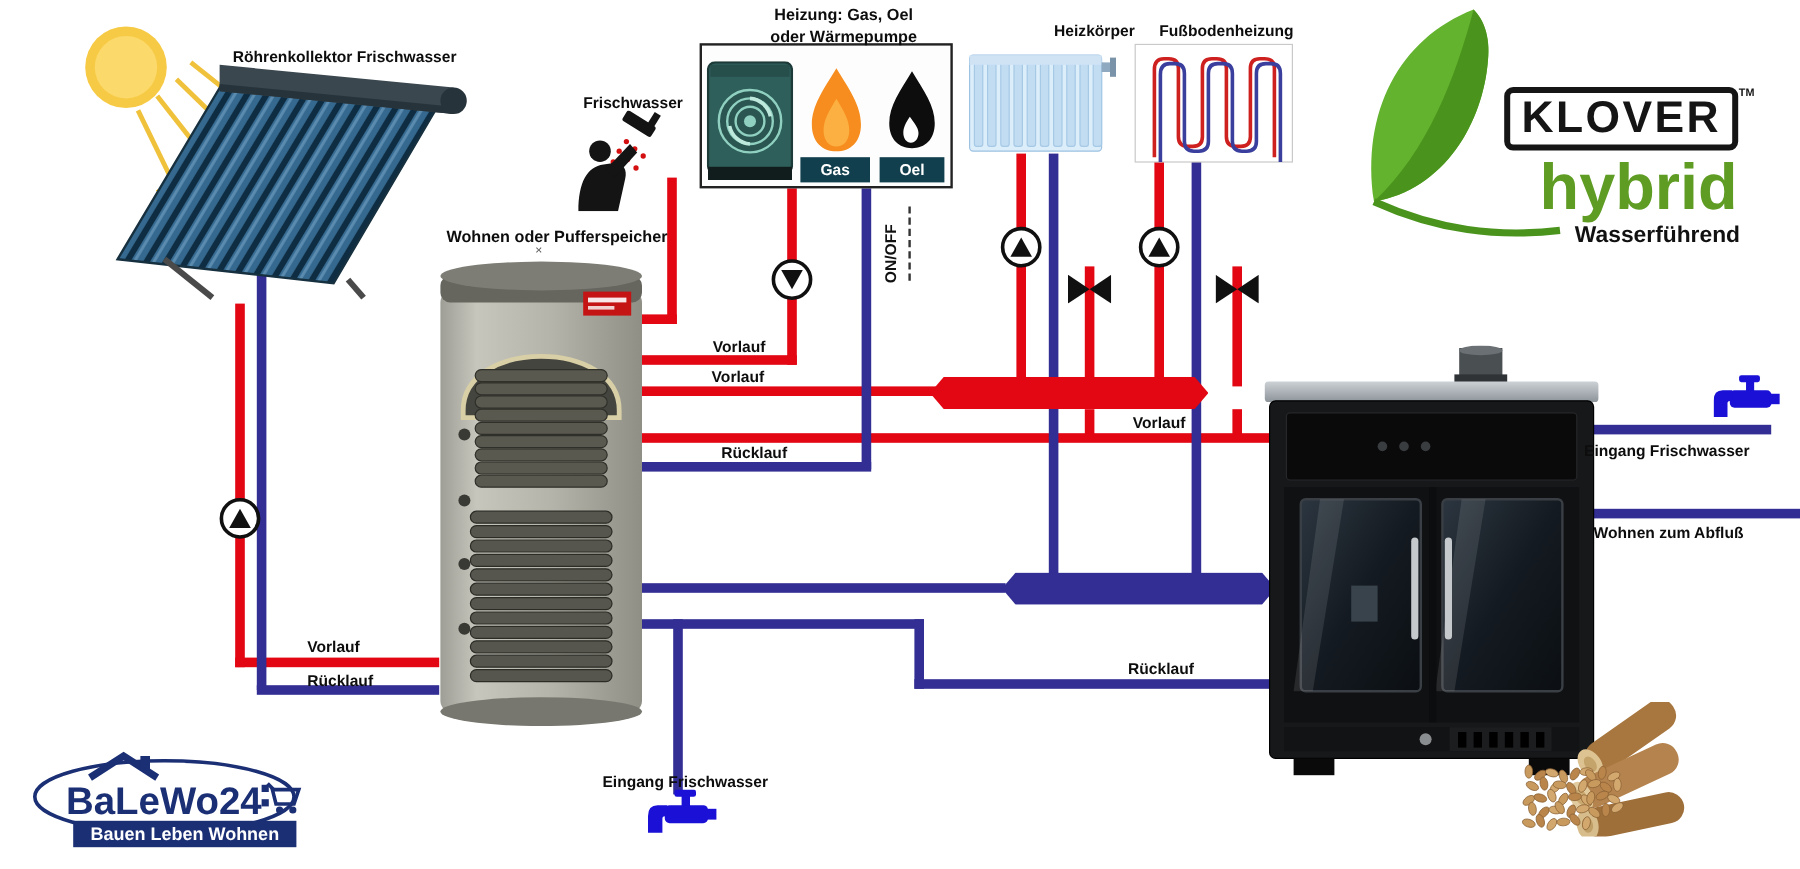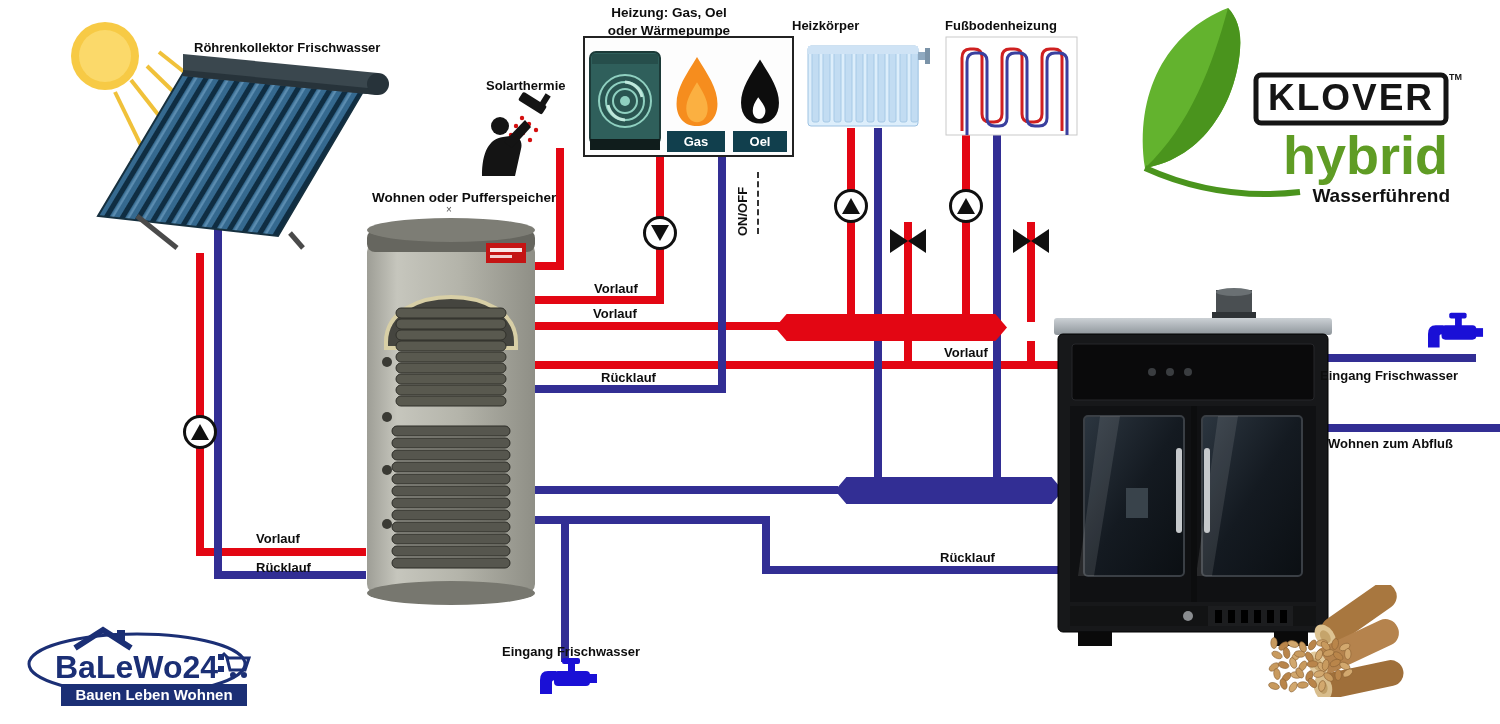--- a/index.html
+++ b/index.html
@@ -96,42 +96,42 @@
     </defs>
     <polygon points="103,25 283,43 193,196 13,176" fill="url(#tubes)" stroke="#16303f" stroke-width="2"></polygon>
     <polygon points="98,14 293,33 293,55 98,36" fill="#3a474e"></polygon>
     <polygon points="98,30 293,49 293,55 98,36" fill="#27333a"></polygon>
     <circle cx="293" cy="44" r="11" fill="#27333a"></circle>
     <line x1="52" y1="176" x2="92" y2="208" stroke="#4a4a4a" stroke-width="5"></line>
     <line x1="205" y1="193" x2="218" y2="208" stroke="#4a4a4a" stroke-width="5"></line>
   </svg>
   <div class="lbl" style="left:194px;top:40px">Röhrenkollektor Frischwasser</div>
 
-  <div class="lbl" style="left:486px;top:78px">Solarthermie</div>
+  <div class="lbl" style="left:486px;top:78px">Frischwasser</div>
   <svg class="art" style="left:470px;top:92px" width="88" height="84">
     <g transform="rotate(32 62 12)">
         <rect x="48" y="6" width="28" height="10" rx="2" fill="#141414"></rect>
       </g>
     <rect x="72" y="2" width="6" height="12" fill="#141414" transform="rotate(32 75 8)"></rect>
     <g fill="#d40f0f">
       <circle cx="52" cy="26" r="2.2"></circle>
         <circle cx="59" cy="32" r="2.2"></circle>
         <circle cx="66" cy="38" r="2.2"></circle>
       <circle cx="46" cy="34" r="2.2"></circle>
         <circle cx="53" cy="41" r="2.2"></circle>
         <circle cx="60" cy="48" r="2.2"></circle>
       <circle cx="41" cy="43" r="2.2"></circle>
         <circle cx="48" cy="51" r="2.2"></circle>
     </g>
     <circle cx="30" cy="34" r="9" fill="#141414"></circle>
     <path d="M12,84 C12,60 19,47 33,45 L40,44 C49,43 53,49 51,57 L45,84 Z" fill="#141414"></path>
     <path d="M34,50 L55,28 L61,35 L42,56 Z" fill="#141414"></path>
   </svg>
 
-  <div class="title2" style="left:569px;top:4px;width:200px">
+  <div class="title2" style="left:603px;top:4px;width:200px">
     <div>Heizung: Gas, Oel</div>
     <div>oder Wärmepumpe</div>
   </div>
   <div class="box" style="left:583px;top:36px;width:211px;height:121px"></div>
   <svg class="art" style="left:589px;top:51px" width="72" height="100">
     <rect x="1" y="1" width="70" height="92" rx="6" fill="#2f5f5b" stroke="#1c3a38" stroke-width="2"></rect>
     <rect x="3" y="3" width="66" height="10" fill="#264e4b"></rect>
     <circle cx="36" cy="50" r="26" fill="#2a5551" stroke="#8fd0c0" stroke-width="2"></circle>
     <circle cx="36" cy="50" r="19" fill="none" stroke="#8fd0c0" stroke-width="2"></circle>
     <circle cx="36" cy="50" r="12" fill="none" stroke="#8fd0c0" stroke-width="2"></circle>
@@ -147,39 +147,39 @@
   <svg class="art" style="left:732px;top:53px" width="56" height="76" viewBox="0 0 62 78">
     <path d="M31,4 C20,22 10,36 10,52 C10,67 19,75 31,75 C43,75 52,67 52,52 C52,36 42,22 31,4 Z" fill="#0d0d0d"></path>
     <path d="M29,46 C25,52 23,56 23,61 C23,66 26,70 30,70 C34,70 37,66 37,61 C37,56 33,52 29,46 Z" fill="#fff"></path>
   </svg>
   <div class="badge" style="left:667px;top:131px;width:58px;height:21px">Gas</div>
   <div class="badge" style="left:733px;top:131px;width:54px;height:21px">Oel</div>
 
   <div class="onoff" style="left:735px;top:236px">ON/OFF</div>
   <div class="dash" style="left:757px;top:172px;height:62px"></div>
 
-  <div class="lbl" style="left:792px;top:18px;width:128px;text-align:left">Heizkörper</div>
+  <div class="lbl" style="left:848px;top:18px;width:128px;text-align:center">Heizkörper</div>
   <svg class="art" style="left:806px;top:36px" width="128" height="99">
     <rect x="2" y="10" width="110" height="80" rx="3" fill="#ddeefb" stroke="#9dc2e2"></rect>
     <rect x="6" y="14" width="7" height="72" rx="2" fill="#c2dcf2" stroke="#a6c9e6" stroke-width="1"></rect>
     <rect x="17" y="14" width="7" height="72" rx="2" fill="#c2dcf2" stroke="#a6c9e6" stroke-width="1"></rect>
     <rect x="28" y="14" width="7" height="72" rx="2" fill="#c2dcf2" stroke="#a6c9e6" stroke-width="1"></rect>
     <rect x="39" y="14" width="7" height="72" rx="2" fill="#c2dcf2" stroke="#a6c9e6" stroke-width="1"></rect>
     <rect x="50" y="14" width="7" height="72" rx="2" fill="#c2dcf2" stroke="#a6c9e6" stroke-width="1"></rect>
     <rect x="61" y="14" width="7" height="72" rx="2" fill="#c2dcf2" stroke="#a6c9e6" stroke-width="1"></rect>
     <rect x="72" y="14" width="7" height="72" rx="2" fill="#c2dcf2" stroke="#a6c9e6" stroke-width="1"></rect>
     <rect x="83" y="14" width="7" height="72" rx="2" fill="#c2dcf2" stroke="#a6c9e6" stroke-width="1"></rect>
     <rect x="94" y="14" width="7" height="72" rx="2" fill="#c2dcf2" stroke="#a6c9e6" stroke-width="1"></rect>
     <rect x="105" y="14" width="7" height="72" rx="2" fill="#c2dcf2" stroke="#a6c9e6" stroke-width="1"></rect>
     <rect x="2" y="10" width="110" height="8" fill="#cfe3f5"></rect>
     <rect x="112" y="16" width="10" height="8" fill="#8fa9c0"></rect>
     <rect x="119" y="12" width="5" height="16" fill="#7b93a8"></rect>
   </svg>
 
-  <div class="lbl" style="left:945px;top:18px;width:133px;text-align:left">Fußbodenheizung</div>
+  <div class="lbl" style="left:945px;top:18px;width:133px;text-align:right">Fußbodenheizung</div>
   <svg class="art" style="left:945px;top:36px" width="133" height="100">
     <rect x="1" y="1" width="131" height="98" fill="#fff" stroke="#c9c9c9"></rect>
     <path d="M17,95 L17,22 Q17,13 25,13 L29,13 Q37,13 37,21 L37,78 Q37,86 45,86 L49,86 Q57,86 57,78 L57,21 Q57,13 65,13 L69,13 Q77,13 77,21 L77,78 Q77,86 85,86 L89,86 Q97,86 97,78 L97,21 Q97,13 105,13 L109,13 Q117,13 117,21 L117,95" fill="none" stroke="#cf2020" stroke-width="3"></path>
     <path d="M17,95 L17,22 Q17,13 25,13 L29,13 Q37,13 37,21 L37,78 Q37,86 45,86 L49,86 Q57,86 57,78 L57,21 Q57,13 65,13 L69,13 Q77,13 77,21 L77,78 Q77,86 85,86 L89,86 Q97,86 97,78 L97,21 Q97,13 105,13 L109,13 Q117,13 117,21 L117,95" fill="none" stroke="#3a3f9e" stroke-width="3" transform="translate(5,4)"></path>
   </svg>
 
   <svg class="art" style="left:1128px;top:2px" width="370" height="215">
     <path d="M100,6 C38,30 6,92 17,166 C76,156 108,100 112,48 C114,28 108,14 100,6 Z" style="fill:var(--c-leaf_green,#63b32e)"></path>
     <path d="M100,6 C85,62 62,124 17,166 C76,156 108,100 112,48 C114,28 108,14 100,6 Z" fill="#4a941d"></path>
     <path d="M17,166 C70,190 120,196 172,190" fill="none" stroke="#4a941d" stroke-width="6"></path>

